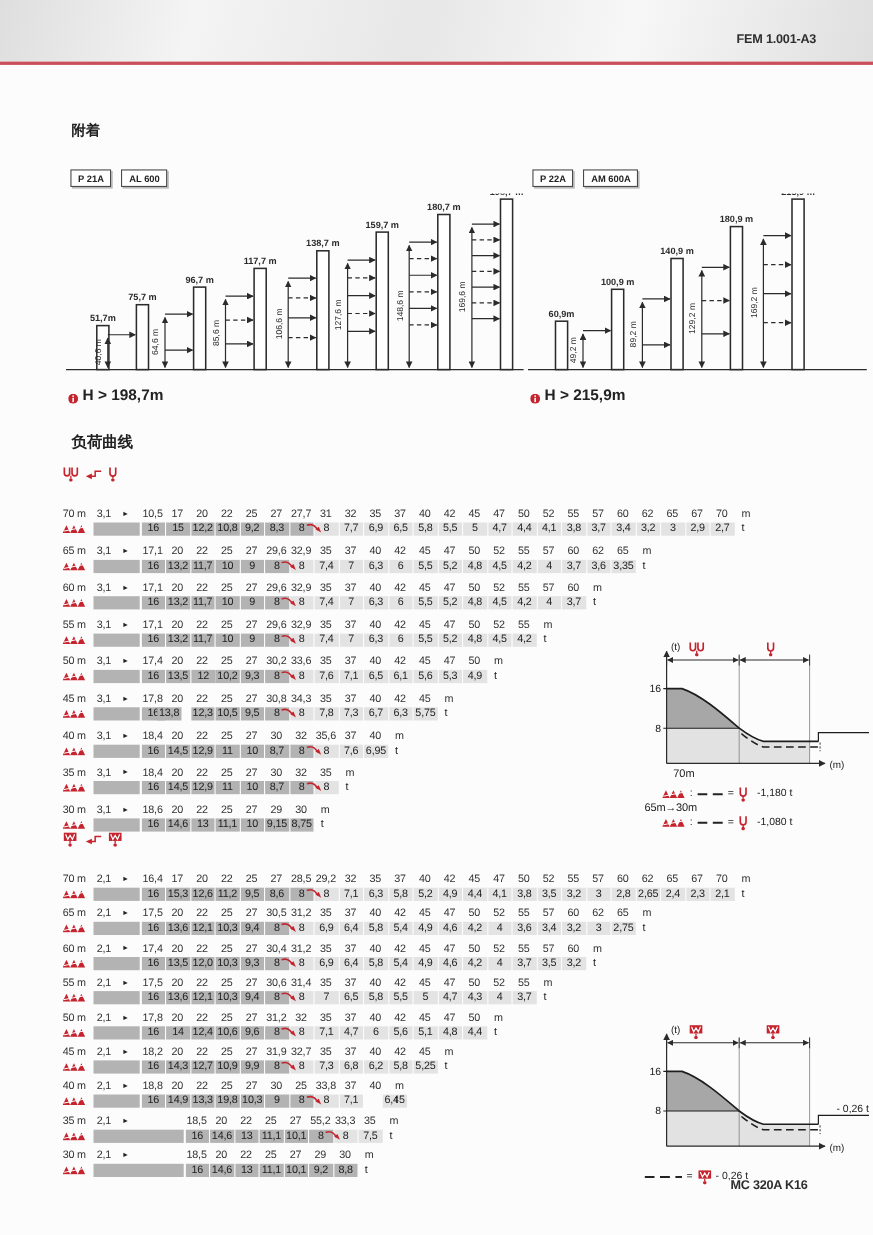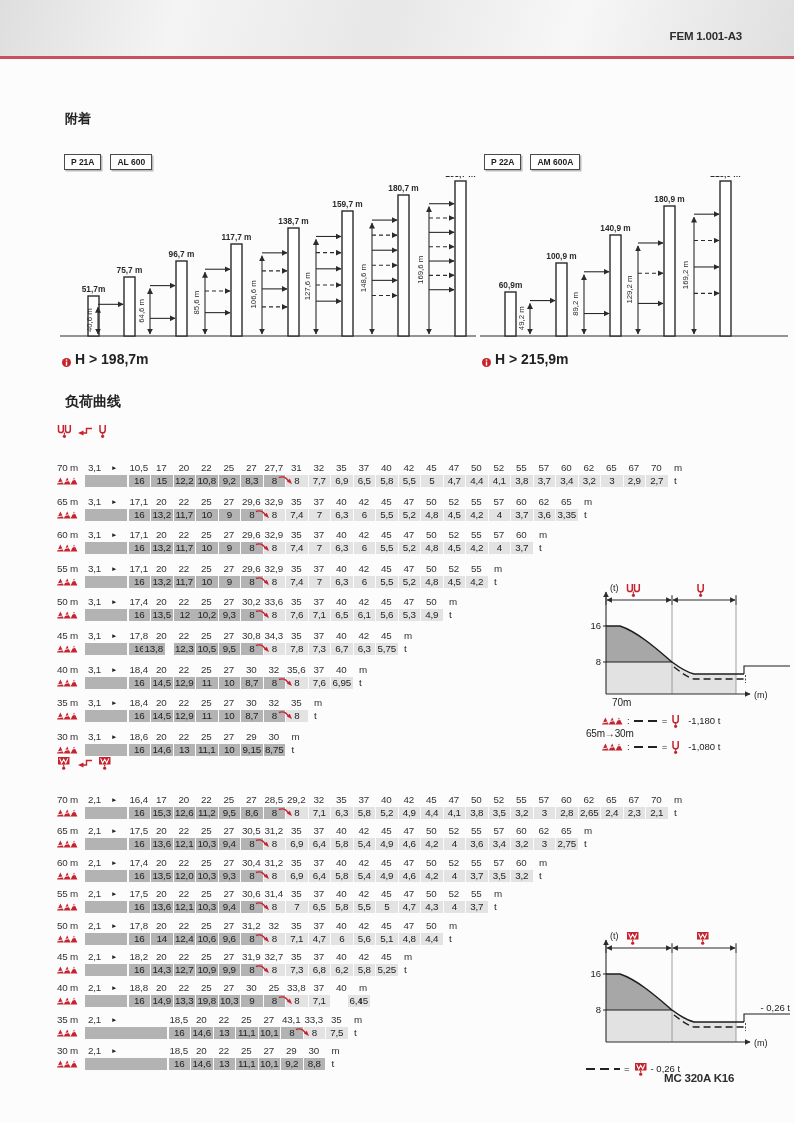--- a/index.html
+++ b/index.html
@@ -1098,21 +1098,21 @@
       <div class="trow" style="top:220px">
         <div class="rline">
           <span class="jib">35 m</span>
           <span class="minr">2,1</span>
           <span class="tri">►</span>
           <span class="rcell" style="left:111.0px">18,5</span>
           <span class="rcell" style="left:133.5px">20</span>
           <span class="rcell" style="left:156.0px">22</span>
           <span class="rcell" style="left:178.5px">25</span>
           <span class="rcell" style="left:201.0px">27</span>
-          <span class="rcell" style="left:223.5px">43,1</span>
+          <span class="rcell" style="left:223.5px">55,2</span>
           <span class="rcell" style="left:246.0px">33,3</span>
           <span class="rcell" style="left:268.5px">35</span>
           <span class="runit" style="left:297.0px">m</span>
         </div>
         <div class="lline">
           <span class="zig">
             <svg width="21" height="8" viewBox="0 0 21 8" style="display:block">
               <path d="M0,7.5 L3.4,0.5 L6.8,7.5 Z M6.8,7.5 L10.2,0.5 L13.6,7.5 Z M13.6,7.5 L17,0.5 L20.4,7.5 Z" fill="#c5232d"></path>
              <path d="M1,5.8 L19.6,2.2" stroke="#fff" stroke-width="0.9" fill="none"></path>
             </svg>

